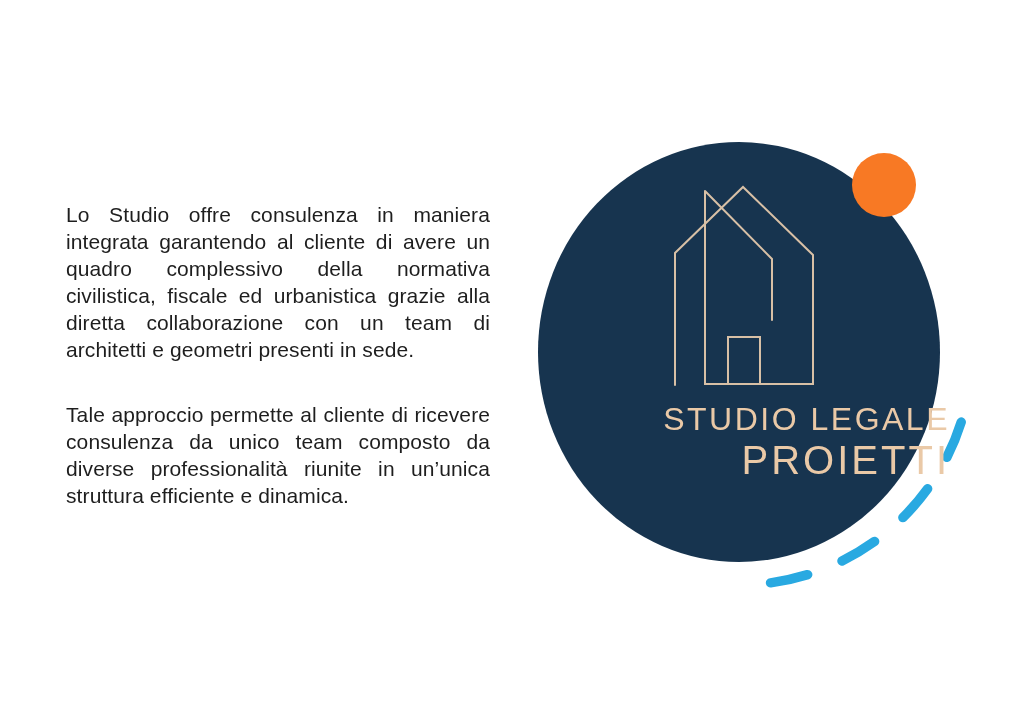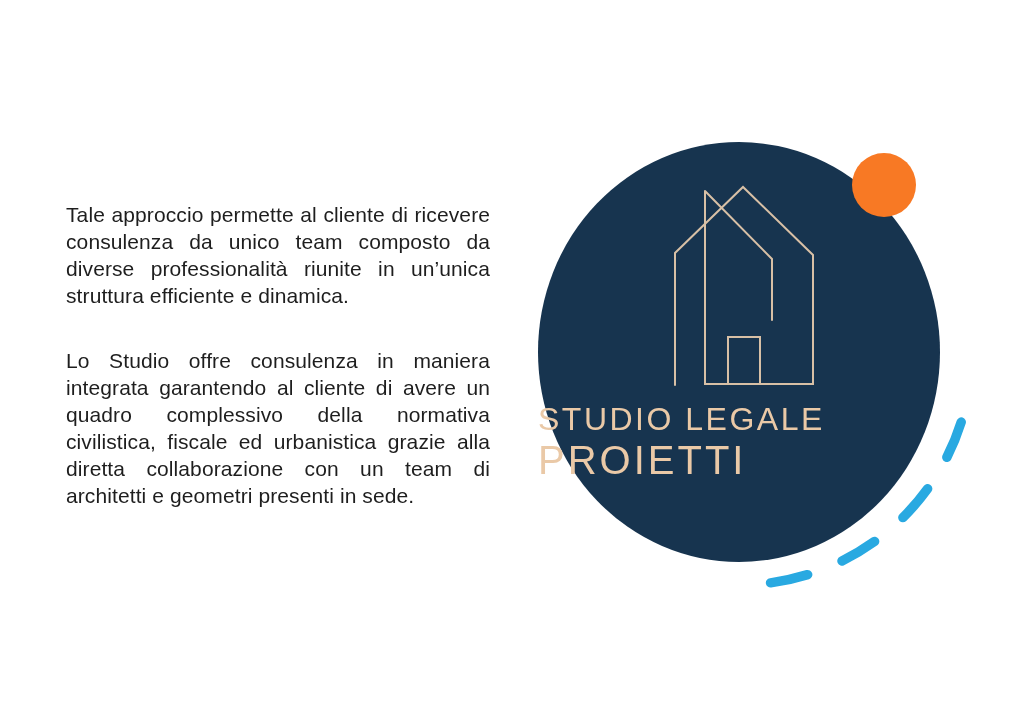--- a/index.html
+++ b/index.html
@@ -33,21 +33,21 @@
     position: absolute;
     left: 0;
     top: 0;
     width: 1024px;
     height: 724px;
   }
   .logo-title, .logo-name {
     position: absolute;
     left: 538px;
     width: 412px;
-    text-align: left;
+    text-align: right;
     color: #eac9a7;
     font-weight: 400;
     white-space: nowrap;
   }
   .logo-title {
     top: 403px;
     font-size: 32px;
     line-height: 1;
     letter-spacing: 2.5px;
   }
@@ -57,22 +57,22 @@
     line-height: 1;
     letter-spacing: 3px;
   }
 </style>
 </head>
 <body>
 
 <div class="canvas">
 
   <div class="intro-text">
+    <p>Lo Studio offre consulenza in maniera integrata garantendo al cliente di avere un quadro complessivo della normativa civilistica, fiscale ed urbanistica grazie alla diretta collaborazione con un team di architetti e geometri presenti in sede.</p>
     <p>Tale approccio permette al cliente di ricevere consulenza da unico team composto da diverse professionalità riunite in un’unica struttura efficiente e dinamica.</p>
-    <p>Lo Studio offre consulenza in maniera integrata garantendo al cliente di avere un quadro complessivo della normativa civilistica, fiscale ed urbanistica grazie alla diretta collaborazione con un team di architetti e geometri presenti in sede.</p>
   </div>
 
   <svg class="logo-svg" viewBox="0 0 1024 724" xmlns="http://www.w3.org/2000/svg">
 
     <path d="M 961.2 422.1 A 233 233 0 0 1 763.4 583.7" fill="none" stroke="#29a9e1" stroke-width="9.5" stroke-linecap="round" stroke-dasharray="38 37"></path>
 
     <ellipse cx="739" cy="352" rx="201" ry="210" fill="#17344f"></ellipse>
 
     <path d="M 675 385 L 675 253 L 743 187 L 813 255 L 813 384 L 705 384 L 705 191
              M 705 191 L 772 259 L 772 320

